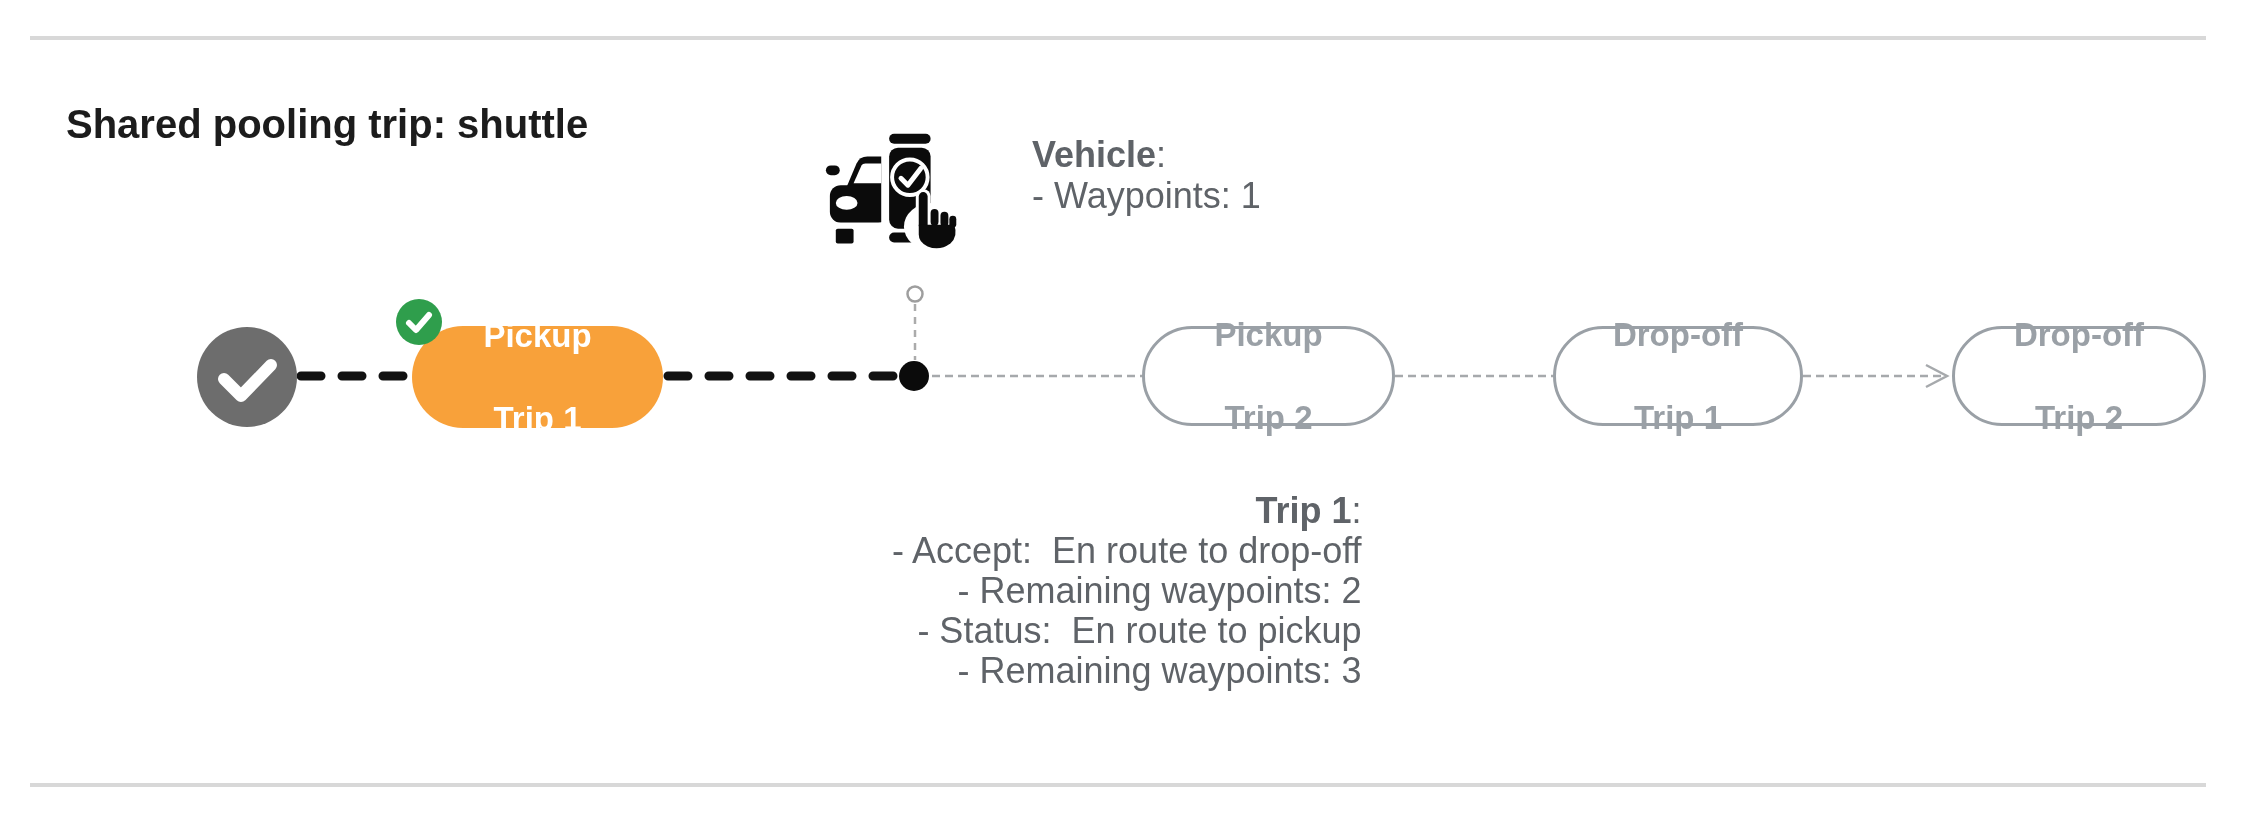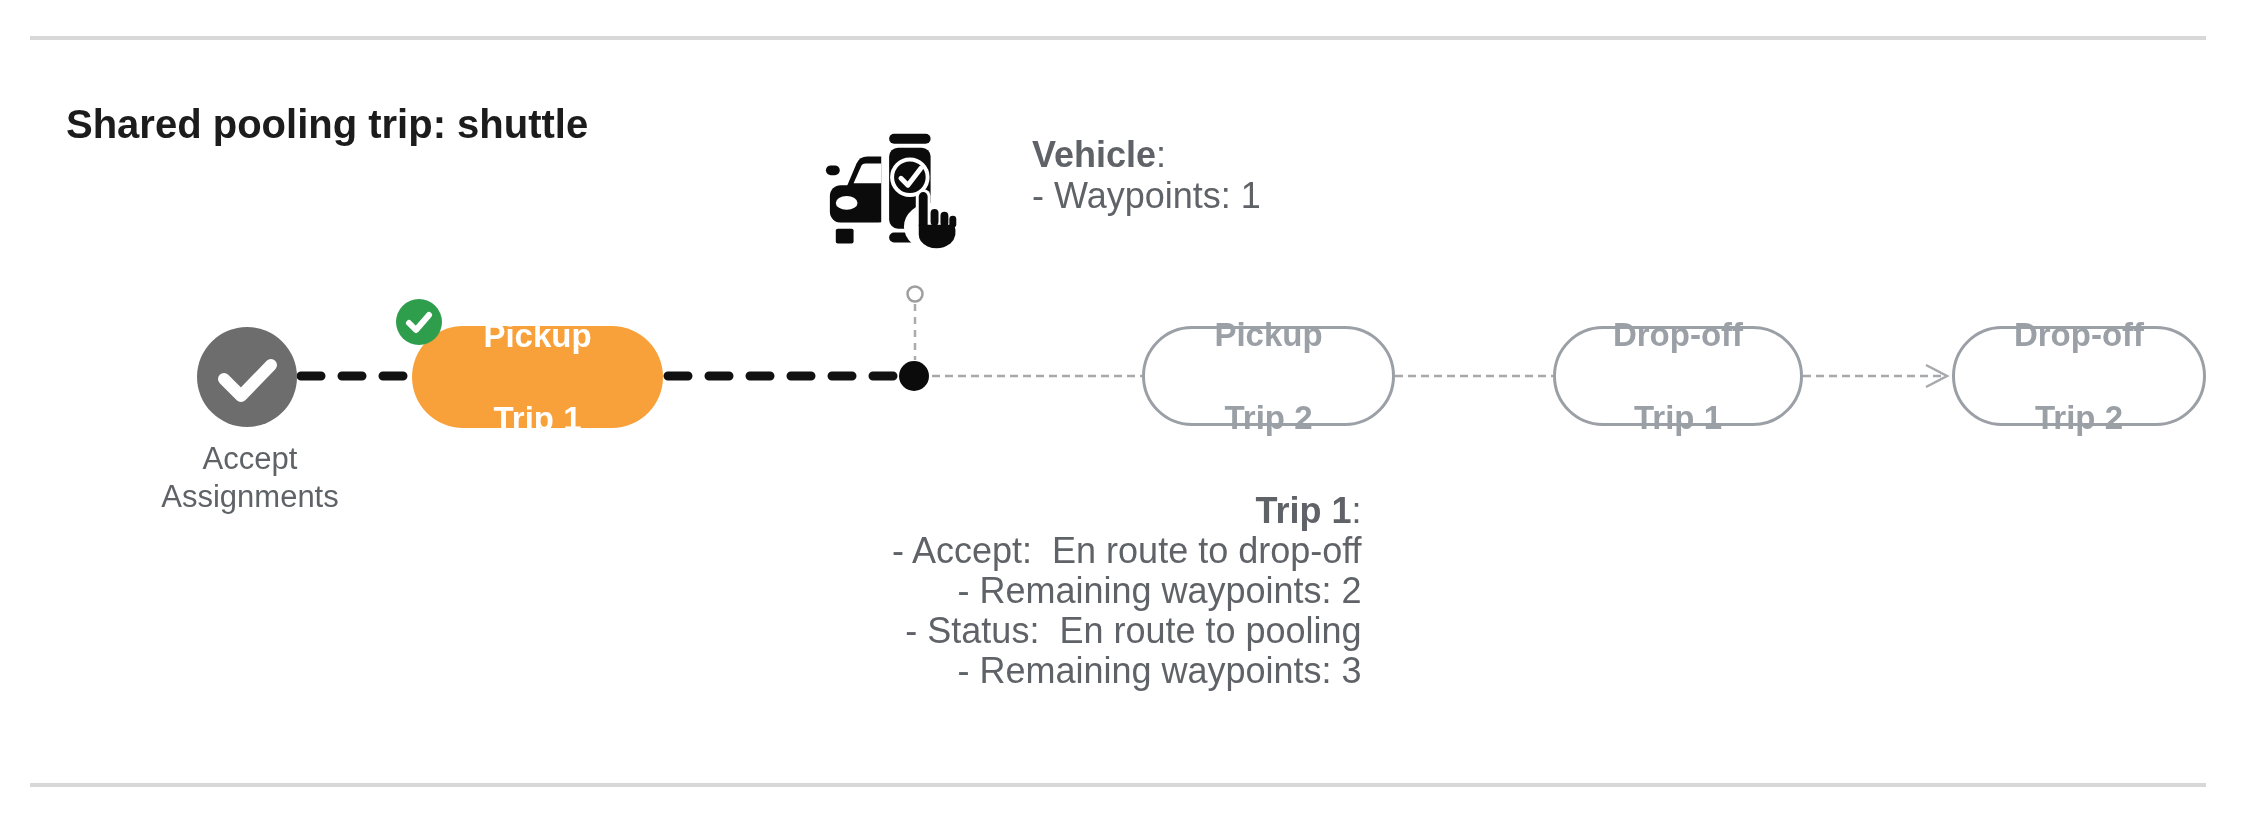--- a/index.html
+++ b/index.html
@@ -62,24 +62,20 @@
     <line class="conn-vert" x1="915" y1="304" x2="915" y2="360"></line>
     <circle class="anchor-dot" cx="915" cy="294" r="7.5"></circle>
     <circle class="dot-black" cx="914" cy="376" r="15"></circle>
   </svg>
 
   <div class="start-node">
     <svg viewBox="0 0 100 100" width="100" height="100">
       <polyline points="27,52 44,69 74,38" fill="none" stroke="#FFFFFF" stroke-width="12" stroke-linecap="round" stroke-linejoin="round"></polyline>
     </svg>
   </div>
-  <div class="start-label">
-    <div>Accept</div>
-    <div>Assignments</div>
-  </div>
 
   <div class="badge">
     <svg viewBox="0 0 46 46" width="46" height="46">
       <polyline points="13,24 20,31 33,16" fill="none" stroke="#FFFFFF" stroke-width="6" stroke-linecap="round" stroke-linejoin="round"></polyline>
     </svg>
   </div>
 
   <div class="pill active">
     <div>Pickup</div>
     <div>Trip 1</div>
@@ -132,17 +128,17 @@
 
   <div class="ann vehicle-info">
     <div class="line"><span class="b">Vehicle</span><span>:</span></div>
     <div class="line">- Waypoints: 1</div>
   </div>
 
   <div class="ann trip-info">
     <div class="line"><span class="b">Trip 1</span><span>:</span></div>
     <div class="line">- Accept:  En route to drop-off</div>
     <div class="line">- Remaining waypoints: 2</div>
-    <div class="line">- Status:  En route to pooling</div>
+    <div class="line">- Status:  En route to pickup</div>
     <div class="line">- Remaining waypoints: 3</div>
   </div>
 
 </div>
 
 </body></html>

